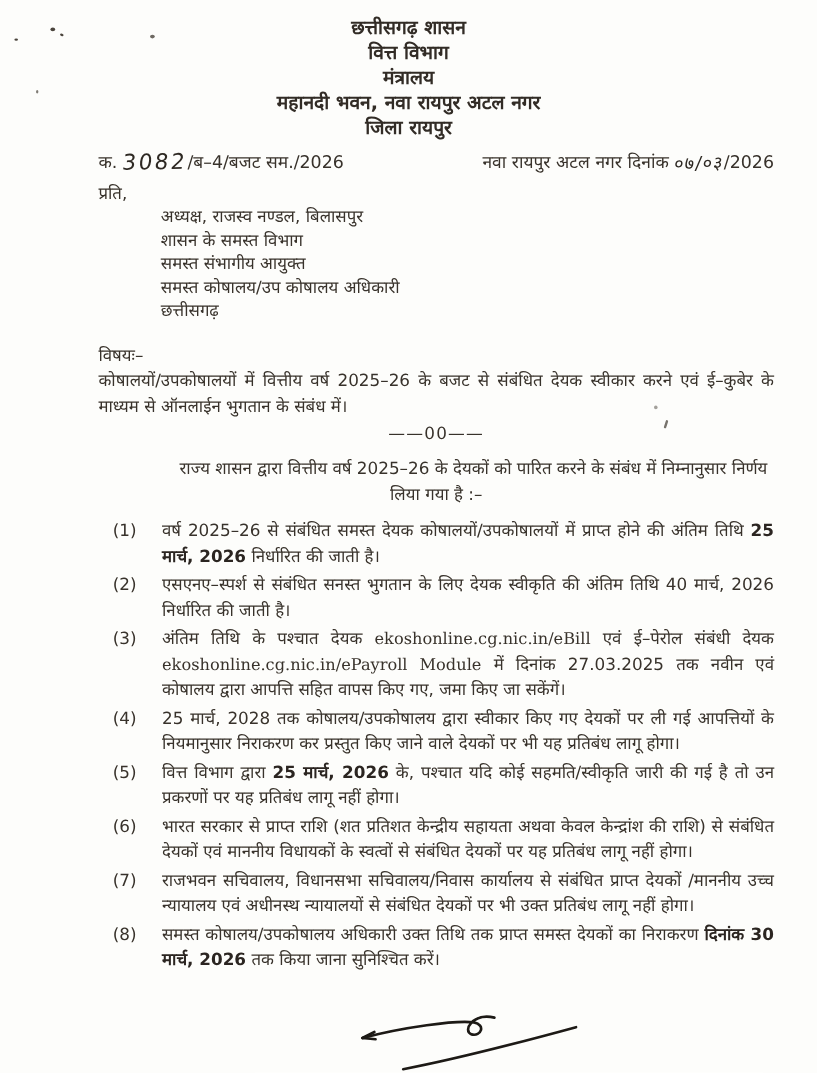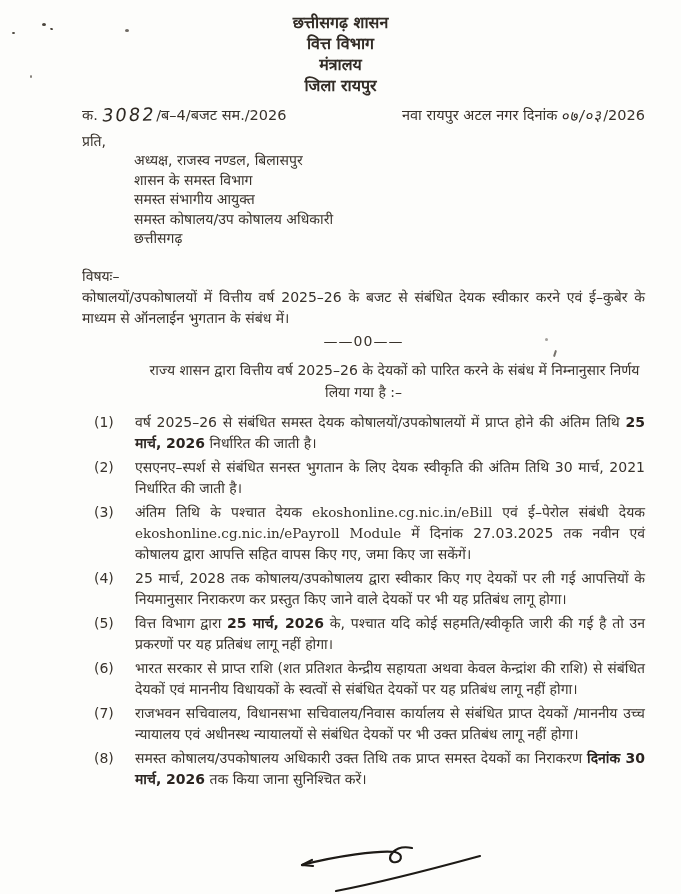--- a/index.html
+++ b/index.html
@@ -77,20 +77,21 @@
   <span class="speck s3"></span>
   <span class="speck s4"></span>
   <span class="speck s5"></span>
   <span class="speck s6"></span>
   <span class="speck s7"></span>
 
   <div class="letterhead">
       <div>छत्तीसगढ़ शासन</div>
       <div>वित्त विभाग</div>
       <div>मंत्रालय</div>
+      <div>महानदी भवन, नवा रायपुर अटल नगर</div>
       <div>जिला रायपुर</div>
     </div>
 
   <div class="ref-row">
     <span>
       <span>क.</span>
       <span class="hand">3082</span><span>/ब–4/बजट सम./2026</span>
     </span>
     <span>
       <span>नवा रायपुर अटल नगर दिनांक</span>
@@ -117,21 +118,21 @@
 
   <p class="intro">राज्य शासन द्वारा वित्तीय वर्ष 2025–26 के देयकों को पारित करने के संबंध में निम्नानुसार निर्णय लिया गया है :–</p>
 
   <div class="decision-list">
       <div class="item">
         <span class="item-num">(1)</span>
         <p class="item-text"><span>वर्ष 2025–26 से संबंधित समस्त देयक कोषालयों/उपकोषालयों में प्राप्त होने की अंतिम तिथि </span><b>25 मार्च, 2026</b><span> निर्धारित की जाती है।</span></p>
       </div>
       <div class="item">
         <span class="item-num">(2)</span>
-        <p class="item-text"><span>एसएनए–स्पर्श से संबंधित सनस्त भुगतान के लिए देयक स्वीकृति की अंतिम तिथि 30 मार्च, 2021 निर्धारित की जाती है।</span></p>
+        <p class="item-text"><span>एसएनए–स्पर्श से संबंधित सनस्त भुगतान के लिए देयक स्वीकृति की अंतिम तिथि 40 मार्च, 2026 निर्धारित की जाती है।</span></p>
       </div>
       <div class="item">
         <span class="item-num">(3)</span>
         <p class="item-text"><span>अंतिम तिथि के पश्चात देयक </span><span class="latin">ekoshonline.cg.nic.in/eBill</span><span> एवं ई–पेरोल संबंधी देयक </span><span class="latin">ekoshonline.cg.nic.in/ePayroll Module</span><span> में दिनांक 27.03.2025 तक नवीन एवं कोषालय द्वारा आपत्ति सहित वापस किए गए, जमा किए जा सकेंगें।</span></p>
       </div>
       <div class="item">
         <span class="item-num">(4)</span>
         <p class="item-text"><span>25 मार्च, 2028 तक कोषालय/उपकोषालय द्वारा स्वीकार किए गए देयकों पर ली गई आपत्तियों के नियमानुसार निराकरण कर प्रस्तुत किए जाने वाले देयकों पर भी यह प्रतिबंध लागू होगा।</span></p>
       </div>
       <div class="item">

